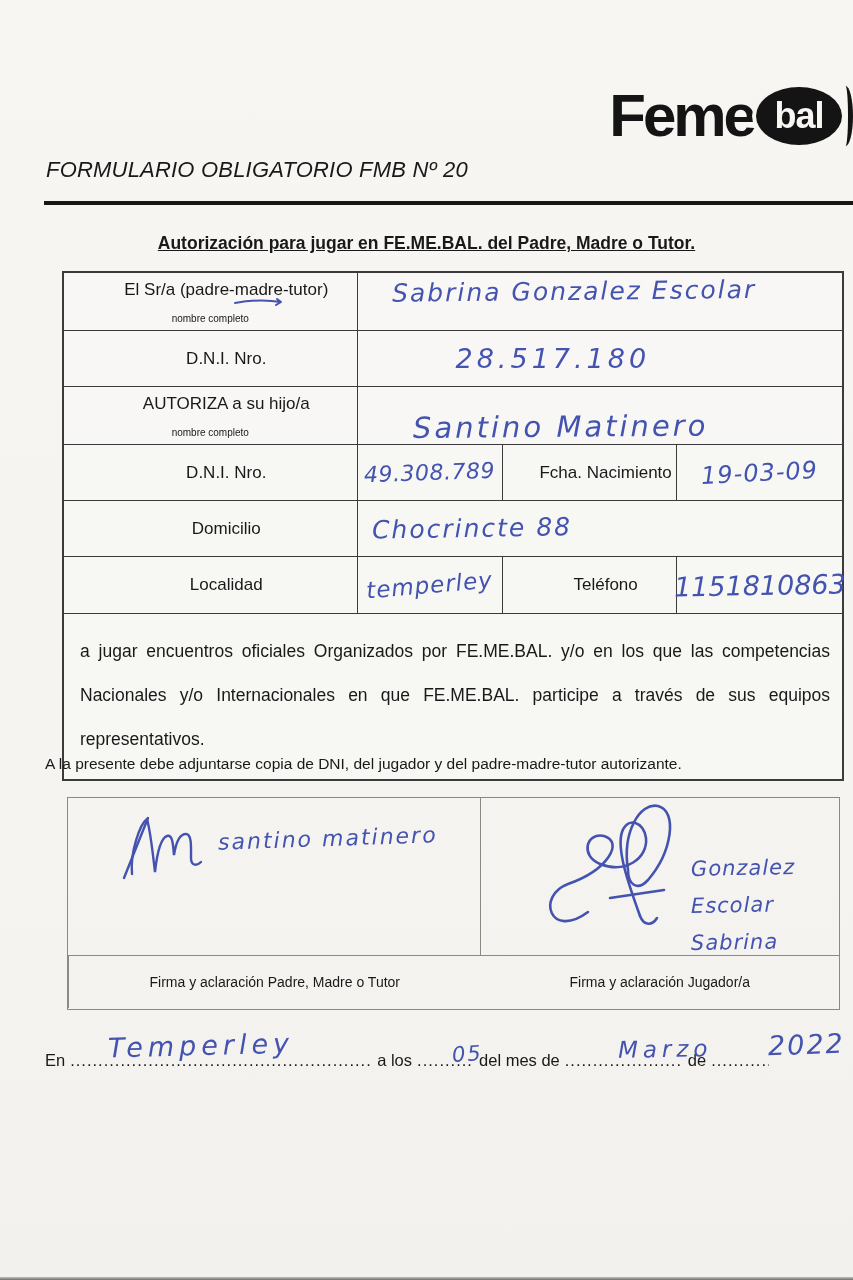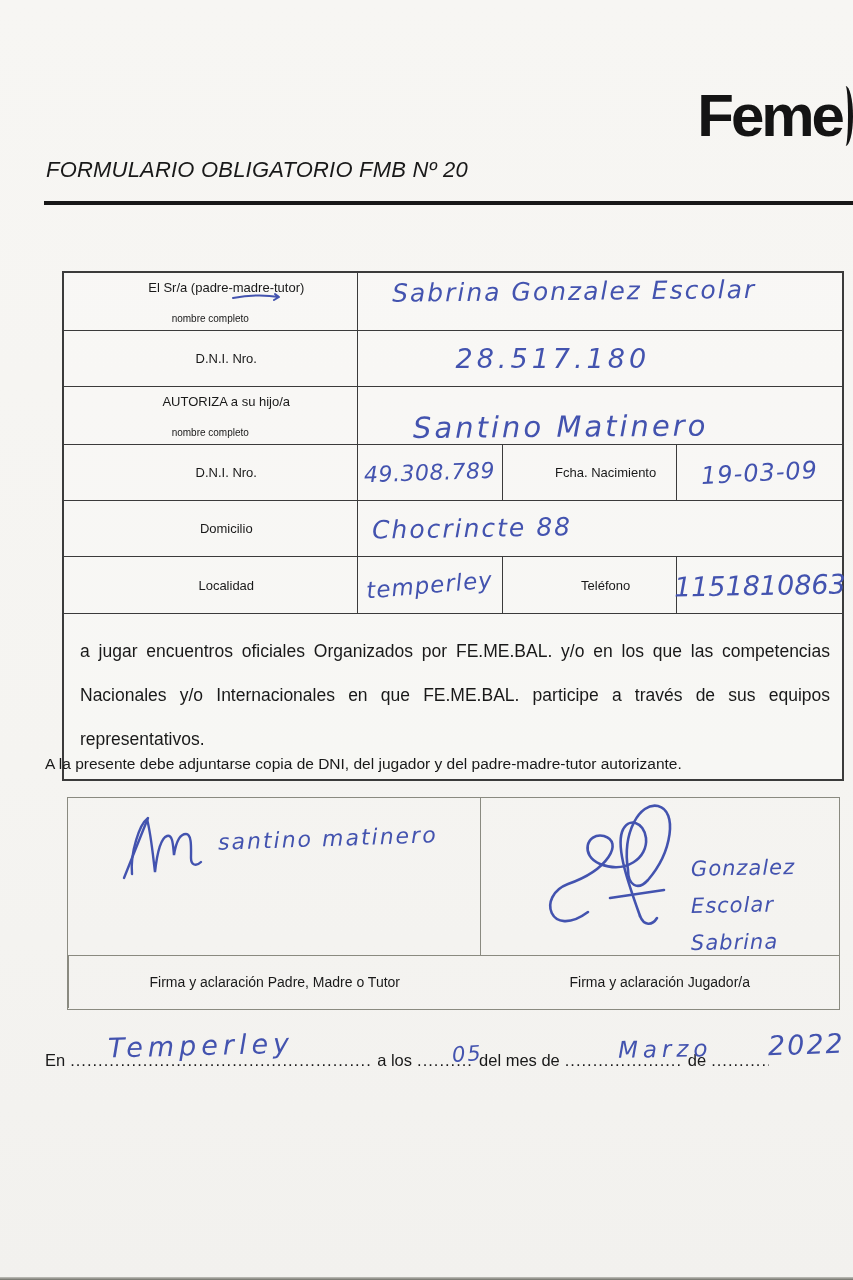--- a/index.html
+++ b/index.html
@@ -24,21 +24,21 @@
   .heading{position:absolute;left:0;top:233px;width:100%;text-align:center;font-size:17.5px;font-weight:bold;text-decoration:underline;}
   
   .ftable{position:absolute;left:62px;top:271px;width:778px;border:2px solid #3b3b3b;background:rgba(255,255,255,0.25);}
   .frow{display:grid;border-bottom:1px solid #3b3b3b;position:relative;}
   .frow:last-child{border-bottom:none;}
   .cols2{grid-template-columns:37.6% 62.4%;}
   .cols4{grid-template-columns:37.6% 18.7% 22.4% 21.3%;}
   .cols3{grid-template-columns:37.6% 62.4%;}
   .cell{position:relative;display:flex;align-items:center;justify-content:center;}
   .cell + .cell{border-left:1px solid #3b3b3b;}
-  .lblmain{font-size:13px;margin-left:32px;}
+  .lblmain{font-size:17px;margin-left:32px;}
   .lblsub{font-size:10px;}
   .lbl2line{flex-direction:column;justify-content:space-between;padding:7px 0 6px 0;}
   .madre{position:relative;display:inline-block;}
   .madre svg{position:absolute;left:-2px;bottom:-7px;}
   
   .hand{
     font-family:"DejaVu Sans",sans-serif;font-style:italic;color:#4353af;
     line-height:1;white-space:nowrap;
   }
   .hw-r1{justify-content:flex-start;align-items:flex-start;}
@@ -87,26 +87,28 @@
   
   .scan-edge{position:absolute;left:0;bottom:0;width:100%;height:3px;background:linear-gradient(180deg,#c2c2bc,#6f6f68);}
 </style>
 </head>
 <body>
 
 <div class="page">
 
   <div class="logo">
     <span class="logo-word">Feme</span>
+    <span class="logo-badge">bal</span>
     <span class="logo-paren"></span>
   </div>
 
   <div class="title">FORMULARIO OBLIGATORIO FMB Nº 20</div>
   <div class="title-rule"></div>
 
+  <div class="heading">Autorización para jugar en FE.ME.BAL. del Padre, Madre o Tutor.</div>
 
   <div class="ftable">
 
     <div class="frow cols2" style="height:57px;">
       <div class="cell lbl2line">
         <span class="lblmain"><span>El Sr/a (padre-</span><span class="madre"><span>madre</span><svg width="56" height="10" viewBox="0 0 56 10">
                 <path d="M2 6 C 18 3, 36 3, 48 5 L44 2 M48 5 L43 8" stroke="#4353af" stroke-width="2" fill="none" stroke-linecap="round"></path>
               </svg></span><span>-tutor)</span></span>
         <span class="lblsub">nombre completo</span>
       </div>

